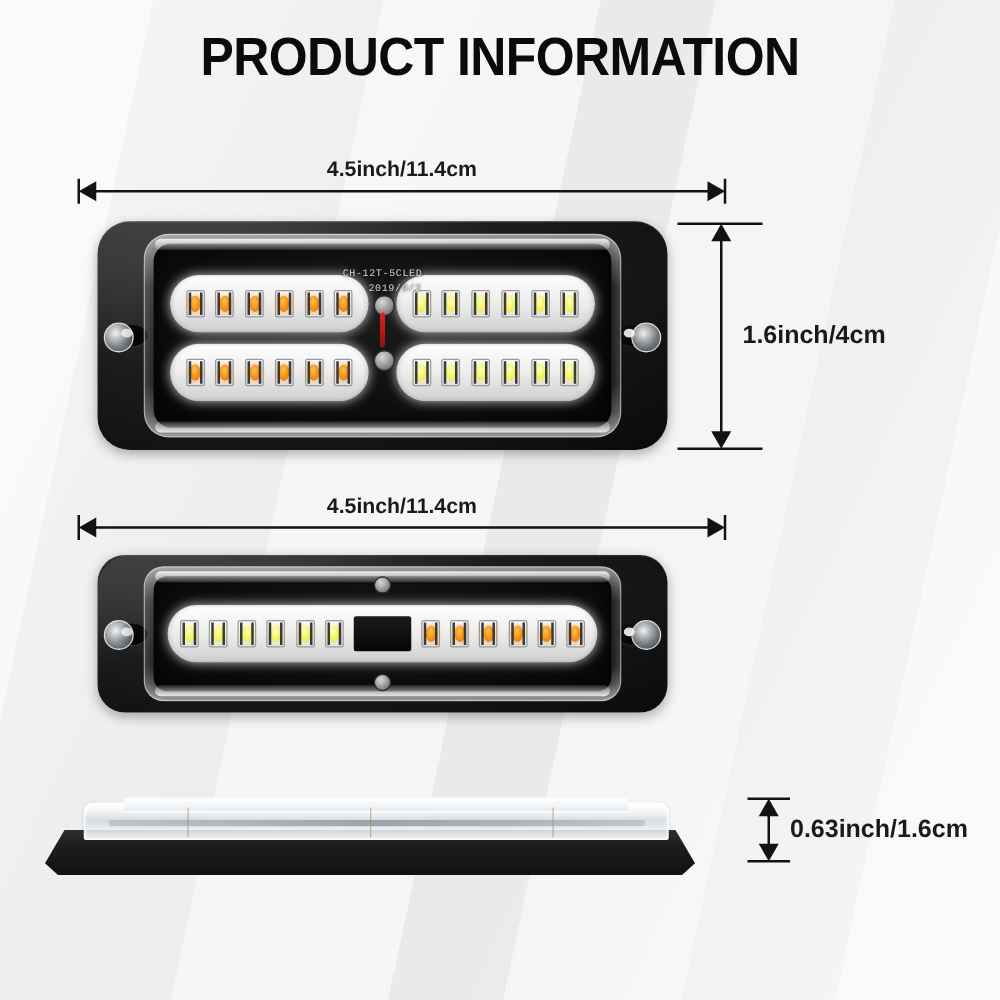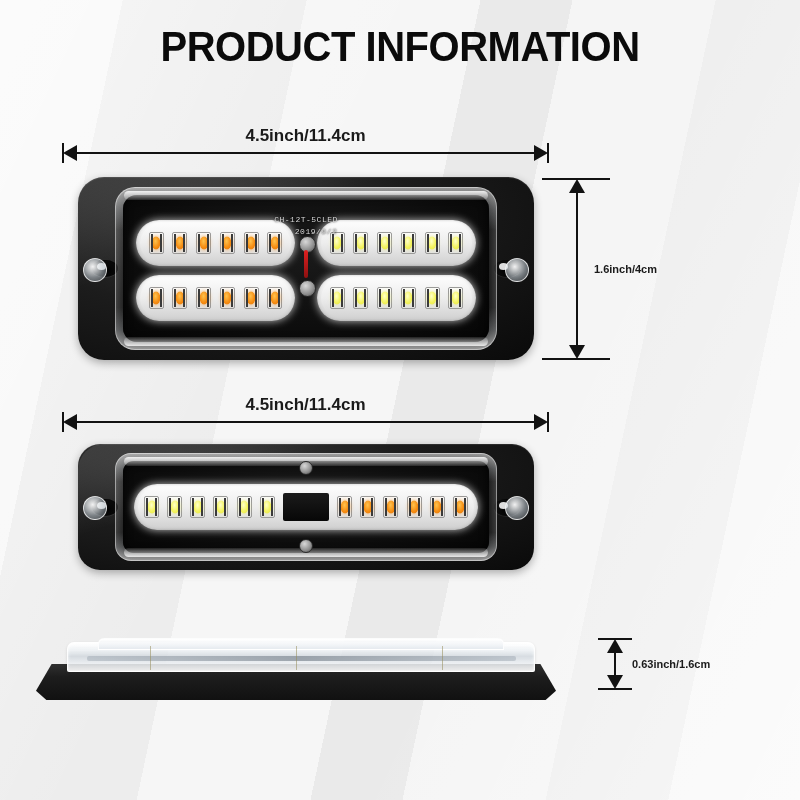--- a/index.html
+++ b/index.html
@@ -56,20 +56,21 @@
     letter-spacing: -0.5px;
     color: #0b0b0b;
     transform: scaleX(0.93);
     white-space: nowrap;
   }
 
   
   .dim-h {
     position: absolute;
     height: 22px;
+    padding-left: 32px;
   }
   .dim-h .line {
     position: absolute;
     top: 11px;
     left: 9px;
     right: 9px;
     height: 2px;
     background: #121212;
   }
   .dim-h .cap {
@@ -129,21 +130,21 @@
     border-left: 8px solid transparent;
     border-right: 8px solid transparent;
   }
   .dim-v .ar.t { top: 1px; border-bottom: 14px solid #121212; }
   .dim-v .ar.b { bottom: 1px; border-top: 14px solid #121212; }
   .dim-v .lbl {
     position: absolute;
     left: 30px;
     top: 50%;
     transform: translateY(-50%);
-    font-size: 11px;
+    font-size: 20px;
     font-weight: 700;
     color: #1a1a1a;
     white-space: nowrap;
   }
   .dim-v.small .cap { left: -4px; width: 34px; }
 
   
   .module {
     position: absolute;
   }

